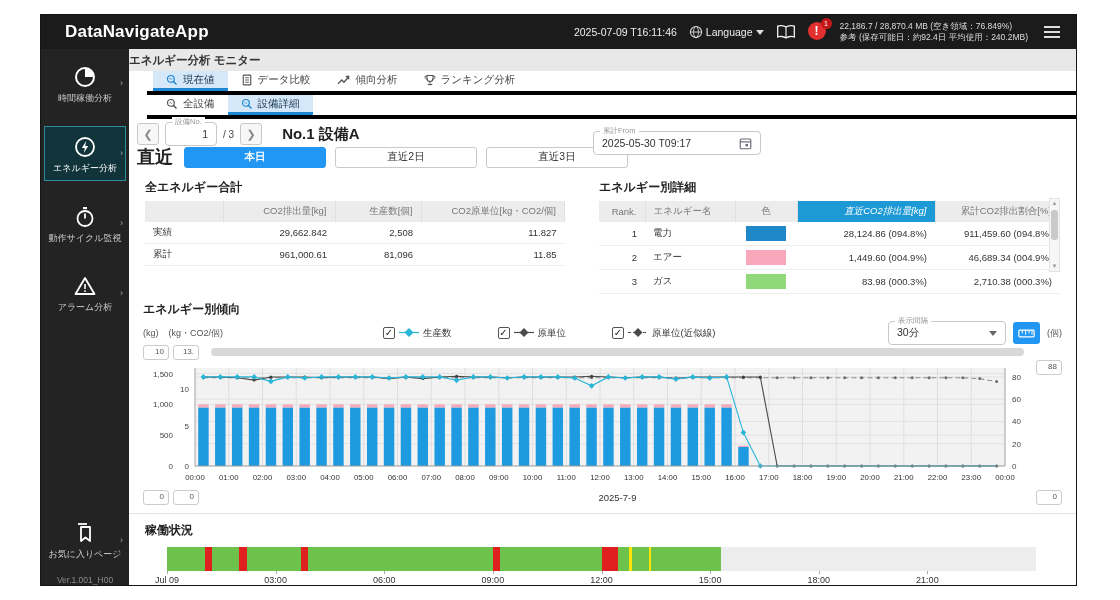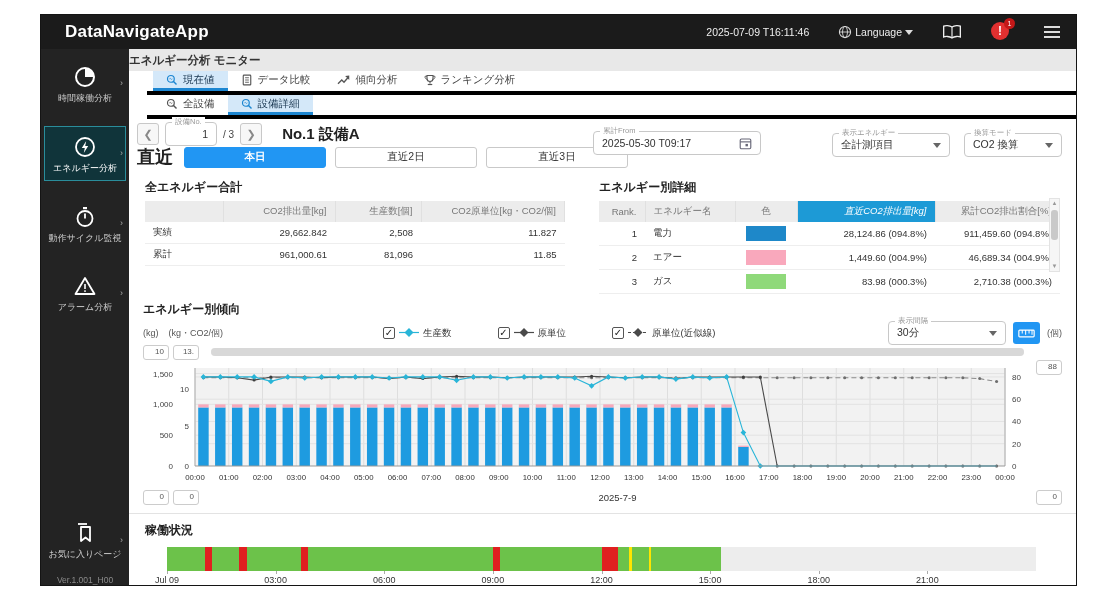--- a/index.html
+++ b/index.html
@@ -3,21 +3,21 @@
 <meta charset="utf-8">
 <style>
   html,body{margin:0;padding:0;background:#fff;width:1120px;height:600px;overflow:hidden;
     font-family:"Liberation Sans","DejaVu Sans",sans-serif;-webkit-font-smoothing:antialiased;}
   *{box-sizing:border-box;}
   .app{position:absolute;left:40px;top:14px;width:1037px;height:572px;background:#4c1d95;
     border:1px solid #141414;display:flex;flex-direction:column;overflow:hidden;}
   
   .topbar{height:34px;background:#1b1b1b;color:#fff;display:flex;align-items:center;flex:0 0 34px;}
   .logo{font-size:17px;font-weight:bold;margin-left:24px;letter-spacing:.2px;}
-  .top-right{margin-left:auto;display:flex;align-items:center;gap:29px;margin-right:12px;}
+  .top-right{margin-left:auto;display:flex;align-items:center;gap:12px;margin-right:12px;}
   .datetime{font-size:10.5px;color:#eee;}
   .lang{display:flex;align-items:center;gap:3px;font-size:10.5px;color:#eee;}
   .caret{display:inline-block;width:0;height:0;border-left:4px solid transparent;border-right:4px solid transparent;border-top:5px solid #ddd;}
   .icon-btn{display:flex;align-items:center;justify-content:center;}
   .alert-wrap{position:relative;width:20px;height:20px;}
   .alert-circle{width:18px;height:18px;border-radius:50%;background:#e23030;color:#fff;font-weight:bold;
     font-size:12px;display:flex;align-items:center;justify-content:center;}
   .alert-badge{position:absolute;top:-4px;right:-4px;min-width:11px;height:11px;border-radius:6px;background:#c41818;
     color:#fff;font-size:7px;display:flex;align-items:center;justify-content:center;padding:0 2px;}
   .mem{font-size:8.5px;line-height:1.3;color:#ddd;text-align:left;}
@@ -136,20 +136,24 @@
       <span class="icon-btn">
         <svg width="20" height="16" viewBox="0 0 24 18">
             <path d="M12 3 C9 1 4 1 2 2 L2 15 C4 14 9 14 12 16 C15 14 20 14 22 15 L22 2 C20 1 15 1 12 3 Z" fill="none" stroke="#eee" stroke-width="1.6"></path>
             <line x1="12" y1="3" x2="12" y2="16" stroke="#eee" stroke-width="1.4"></line>
           </svg>
       </span>
       <span class="alert-wrap">
         <span class="alert-circle">!</span>
         <span class="alert-badge">1</span>
       </span>
+      <span class="mem">
+        <div>22,186.7 / 28,870.4 MB (空き領域：76.849%)</div>
+        <div>参考 (保存可能日：約92.4日 平均使用：240.2MB)</div>
+      </span>
       <span class="burger">
           <div></div>
           <div></div>
           <div></div>
         </span>
     </div>
   </div>
 
   <div class="body">
 
@@ -288,32 +292,20 @@
           <span class="flabel">累計From</span>
           <span class="val">2025-05-30 T09:17</span>
           <span class="cal-ic">
             <svg width="13" height="13" viewBox="0 0 16 16">
                 <rect x="1.5" y="2.5" width="13" height="12" rx="1.5" fill="none" stroke="#667" stroke-width="1.4"></rect>
                 <line x1="1.5" y1="6" x2="14.5" y2="6" stroke="#667" stroke-width="1.4"></line>
                 <rect x="8" y="8.5" width="3" height="3" fill="#667"></rect>
               </svg>
           </span>
         </span>
-        <div class="selects">
-          <span class="ofield sel" style="width:118px">
-            <span class="flabel">表示エネルギー</span>
-            <span class="val">全計測項目</span>
-            <span class="caret sel-caret" style="border-top-color:#666"></span>
-          </span>
-          <span class="ofield sel" style="width:98px">
-            <span class="flabel">換算モード</span>
-            <span class="val">CO2 換算</span>
-            <span class="caret sel-caret" style="border-top-color:#666"></span>
-          </span>
-        </div>
       </div>
 
       <div class="tables">
         <div class="t-total">
           <div class="sect-title">全エネルギー合計</div>
           <table>
             <colgroup>
                 <col style="width:78px">
                 <col style="width:112px">
                 <col style="width:86px">

